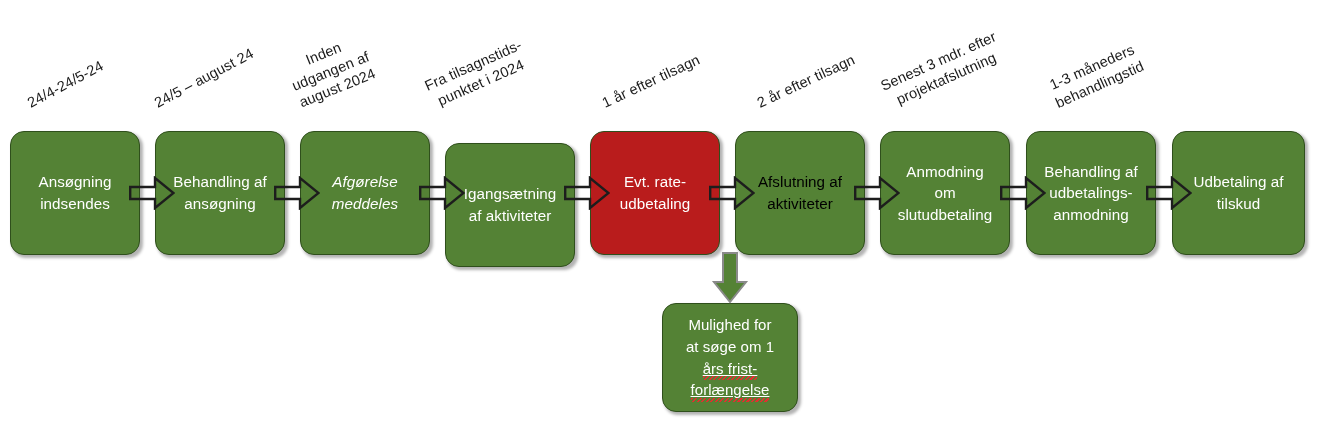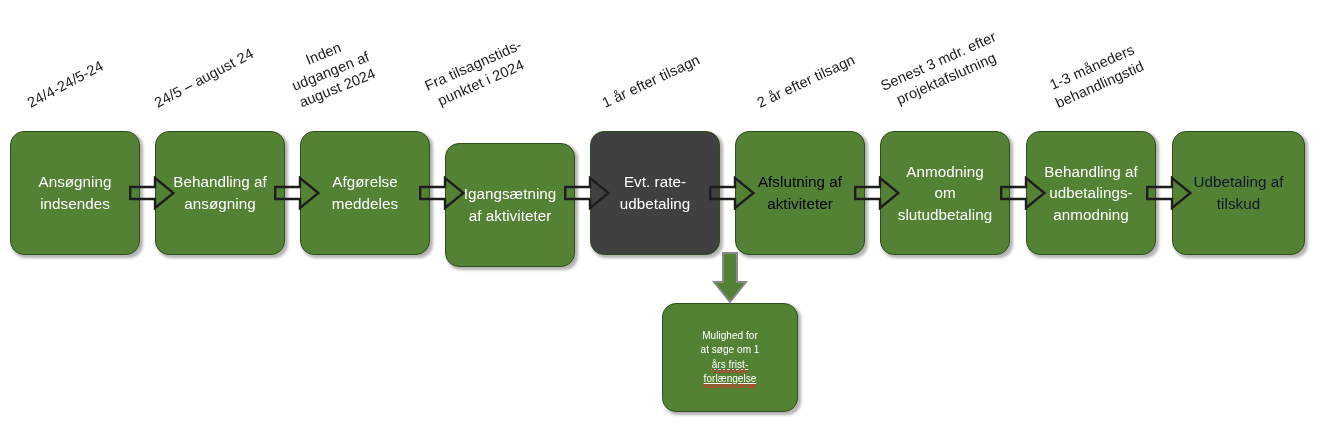--- a/index.html
+++ b/index.html
@@ -49,21 +49,21 @@
     color: #ffffff;
     font-size: 15.2px;
     line-height: 1.42;
     text-align: center;
     white-space: pre-line;
     letter-spacing: .05px;
   }
 
   
   .node.sub .node-label {
-    font-size: 10px;
+    font-size: 15px;
     line-height: 1.45;
   }
 
   .squiggle {
     position: absolute;
     height: 4px;
     background-image:
       repeating-linear-gradient(135deg,
         #e03030 0px, #e03030 1.6px,
         transparent 1.6px, transparent 3.2px);
@@ -105,47 +105,47 @@
 behandlingstid</div>
     <div class="node" style="left: 10px; top: 131px; width: 130px; height: 124px; background: rgb(84, 130, 53); border-color: rgb(47, 79, 28);">
       <div class="node-label" style="color: rgb(255, 255, 255);">Ansøgning
 indsendes</div>
     </div>
     <div class="node" style="left: 155px; top: 131px; width: 130px; height: 124px; background: rgb(84, 130, 53); border-color: rgb(47, 79, 28);">
       <div class="node-label" style="color: rgb(255, 255, 255);">Behandling af
 ansøgning</div>
     </div>
     <div class="node" style="left: 300px; top: 131px; width: 130px; height: 124px; background: rgb(84, 130, 53); border-color: rgb(47, 79, 28);">
-      <div class="node-label" style="color: rgb(255, 255, 255);">Afgørelse
+      <div class="node-label" style="color: rgb(255, 255, 255); font-style: italic;">Afgørelse
 meddeles</div>
     </div>
     <div class="node" style="left: 445px; top: 143px; width: 130px; height: 124px; background: rgb(84, 130, 53); border-color: rgb(47, 79, 28);">
       <div class="node-label" style="color: rgb(255, 255, 255);">Igangsætning
 af aktiviteter</div>
     </div>
-    <div class="node" style="left: 590px; top: 131px; width: 130px; height: 124px; background: #404040; border-color: rgb(47, 79, 28);">
+    <div class="node" style="left: 590px; top: 131px; width: 130px; height: 124px; background: #b91c1c; border-color: rgb(47, 79, 28);">
       <div class="node-label" style="color: rgb(255, 255, 255);">Evt. rate-
 udbetaling</div>
     </div>
     <div class="node" style="left: 735px; top: 131px; width: 130px; height: 124px; background: rgb(84, 130, 53); border-color: rgb(47, 79, 28);">
       <div class="node-label" style="color: #000000;">Afslutning af
 aktiviteter</div>
     </div>
     <div class="node" style="left: 880px; top: 131px; width: 130px; height: 124px; background: rgb(84, 130, 53); border-color: rgb(47, 79, 28);">
       <div class="node-label" style="color: rgb(255, 255, 255);">Anmodning
 om
 slutudbetaling</div>
     </div>
     <div class="node" style="left: 1026px; top: 131px; width: 130px; height: 124px; background: rgb(84, 130, 53); border-color: rgb(47, 79, 28);">
       <div class="node-label" style="color: rgb(255, 255, 255);">Behandling af
 udbetalings-
 anmodning</div>
     </div>
     <div class="node" style="left: 1172px; top: 131px; width: 133px; height: 124px; background: rgb(84, 130, 53); border-color: rgb(47, 79, 28);">
-      <div class="node-label" style="color: #0f172a;">Udbetaling af
+      <div class="node-label" style="color: #ffffff;">Udbetaling af
 tilskud</div>
     </div>
     <div class="node sub" style="left: 662px; top: 303px; width: 136px; height: 109px; background: rgb(84, 130, 53); border-color: rgb(47, 79, 28);">
       <div class="node-label" style="color: rgb(255, 255, 255);"><div>Mulighed for</div><div>at søge om 1</div><div style="text-align: center;"><div style="display: inline-block; position: relative; text-decoration: underline rgb(255, 255, 255);">års frist-<span class="squiggle" style="left: 0px; right: 0px; bottom: -1px; background-image: repeating-linear-gradient(135deg, rgb(224, 48, 48) 0px, rgb(224, 48, 48) 1.6px, transparent 1.6px, transparent 3.2px);"></span></div></div><div style="text-align: center;"><div style="display: inline-block; position: relative; text-decoration: underline rgb(255, 255, 255);">forlængelse<span class="squiggle" style="left: 0px; right: 0px; bottom: -1px; background-image: repeating-linear-gradient(135deg, rgb(224, 48, 48) 0px, rgb(224, 48, 48) 1.6px, transparent 1.6px, transparent 3.2px);"></span></div></div></div>
     </div>
     <div class="arrow-h" style="left: 129px; top: 176px;">
       <svg viewBox="0 0 46 34" preserveAspectRatio="none">
         <path d="M1.2 11 L26 11 L26 2 L44.5 17 L26 32 L26 23 L1.2 23 Z" fill="none" stroke="#1d1d1d" stroke-width="2.4" stroke-linejoin="miter"></path>
       </svg>
     </div>

